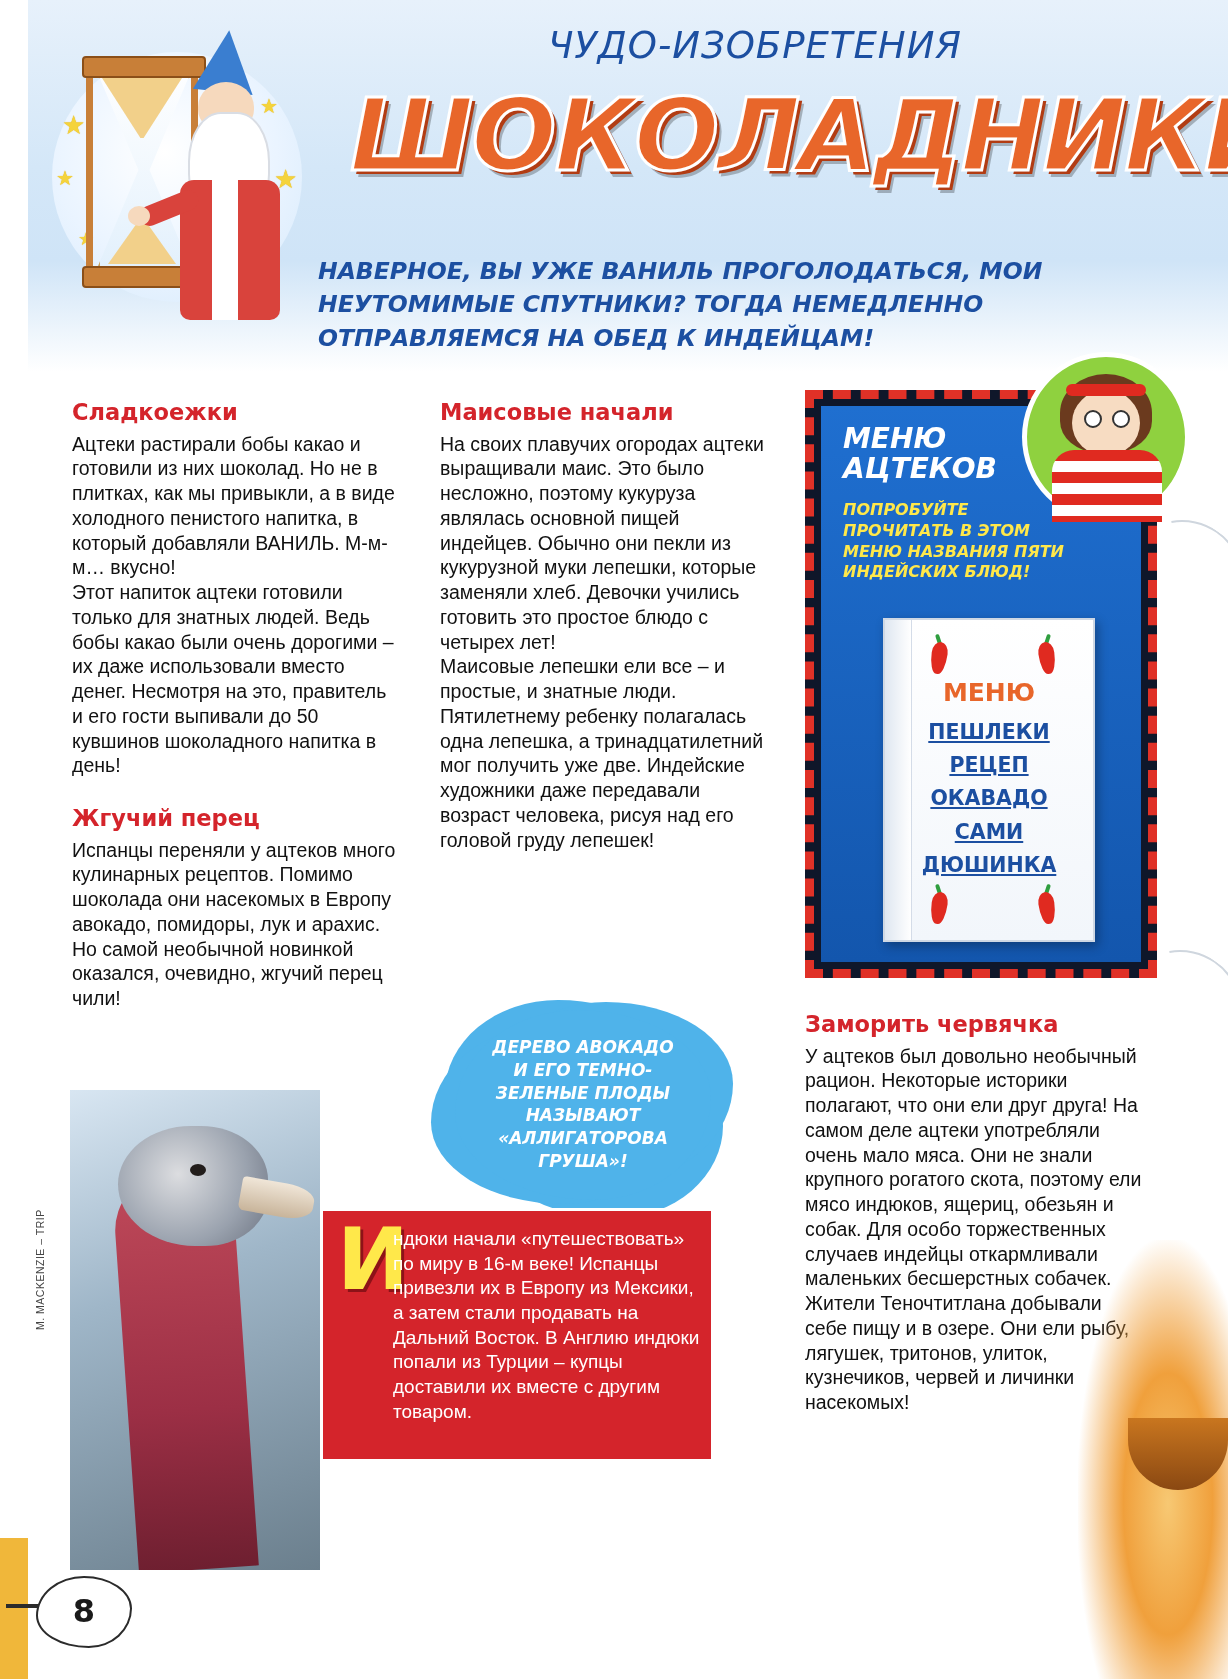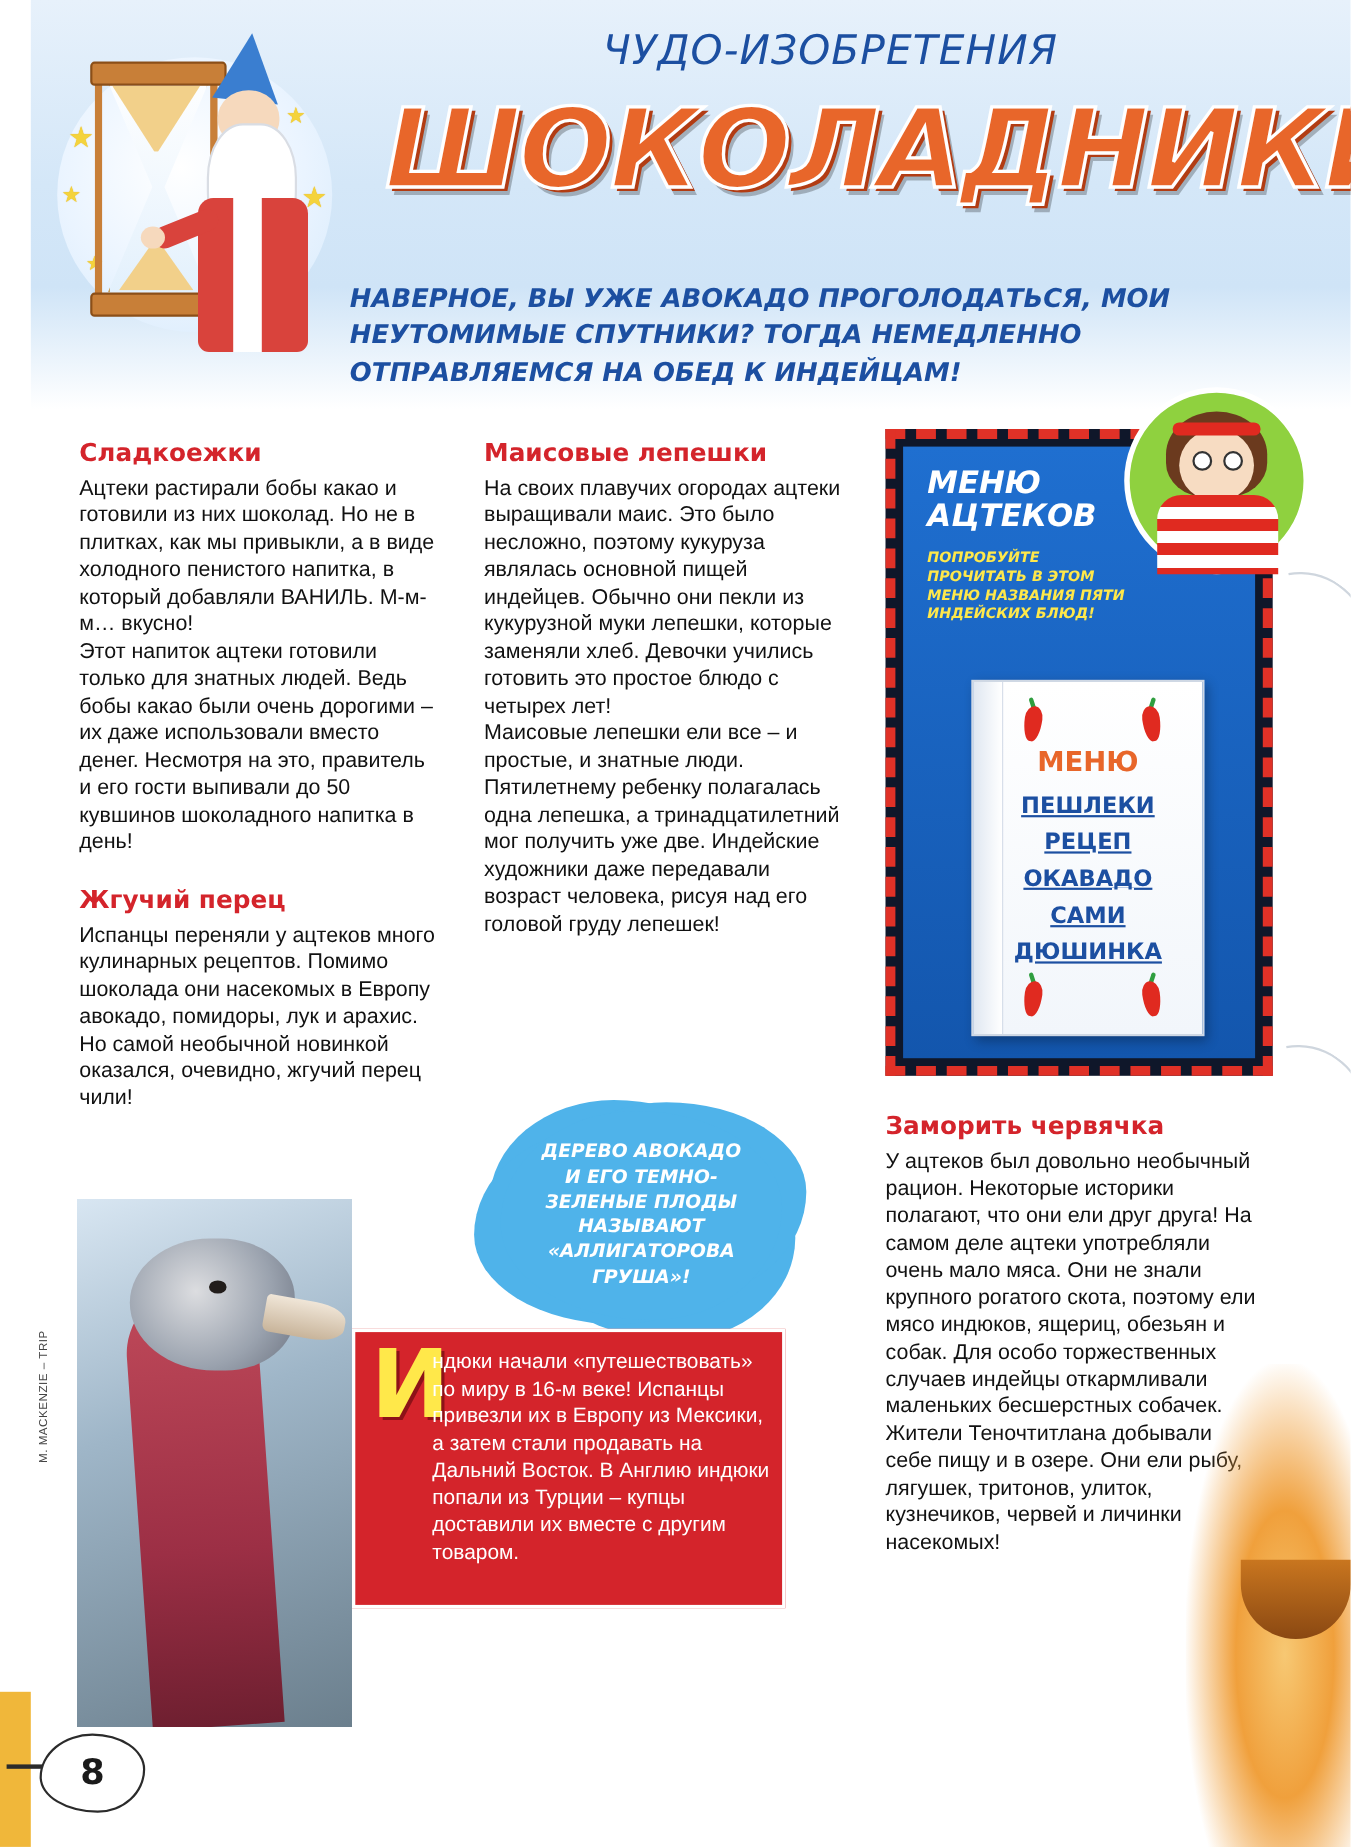--- a/index.html
+++ b/index.html
@@ -242,21 +242,21 @@
     color: #ffffff;
     white-space: pre-line;
   }
   .menu-instr {
     position: absolute;
     left: 22px; top: 94px;
     width: 250px;
     font-family: "DejaVu Sans", sans-serif;
     font-style: italic;
     font-weight: bold;
-    font-size: 13px;
+    font-size: 16px;
     line-height: 1.3;
     color: #ffe84a;
     white-space: pre-line;
   }
   .menu-card {
     position: absolute;
     left: 62px; top: 212px;
     width: 208px; height: 320px;
     background: linear-gradient(180deg, #ffffff 0%, #f2f6fb 100%);
     border: 2px solid #cfd8e4;
@@ -530,36 +530,36 @@
       <div class="wiz-beard"></div>
       <div class="wiz-robe"></div>
       <div class="wiz-robe-stripe"></div>
       <div class="wiz-arm"></div>
       <div class="wiz-hand"></div>
     </div>
   </div>
 
   <div class="kicker">ЧУДО-ИЗОБРЕТЕНИЯ</div>
   <div class="title">ШОКОЛАДНИКИ</div>
-  <div class="lede">НАВЕРНОЕ, ВЫ УЖЕ АВОКАДО ПРОГОЛОДАТЬСЯ, МОИ НЕУТОМИМЫЕ СПУТНИКИ? ТОГДА НЕМЕДЛЕННО ОТПРАВЛЯЕМСЯ НА ОБЕД К ИНДЕЙЦАМ!</div>
+  <div class="lede">НАВЕРНОЕ, ВЫ УЖЕ ВАНИЛЬ ПРОГОЛОДАТЬСЯ, МОИ НЕУТОМИМЫЕ СПУТНИКИ? ТОГДА НЕМЕДЛЕННО ОТПРАВЛЯЕМСЯ НА ОБЕД К ИНДЕЙЦАМ!</div>
 
   <div class="col col-1">
     <div class="sub">Сладкоежки</div>
     <p>Ацтеки растирали бобы какао и готовили из них шоколад. Но не в плитках, как мы привыкли, а в виде холодного пенистого напитка, в который добавляли ВАНИЛЬ. М-м-м… вкусно!</p>
     <p>Этот напиток ацтеки готовили только для знатных людей. Ведь бобы какао были очень дорогими – их даже использовали вместо денег. Несмотря на это, правитель и его гости выпивали до 50 кувшинов шоколадного напитка в день!</p>
     <div class="gap"></div>
     <div class="sub">
       <span class="hl">Жгучий перец</span>
     </div>
     <p>Испанцы переняли у ацтеков много кулинарных рецептов. Помимо шоколада они насекомых в Европу авокадо, помидоры, лук и арахис. Но самой необычной новинкой оказался, очевидно, жгучий перец чили!</p>
   </div>
 
   <div class="col col-2">
     <div class="sub">
-      <span class="hl">Маисовые лепешки</span>
+      <span class="hl">Маисовые начали</span>
     </div>
     <p>На своих плавучих огородах ацтеки выращивали маис. Это было несложно, поэтому кукуруза являлась основной пищей индейцев. Обычно они пекли из кукурузной муки лепешки, которые заменяли хлеб. Девочки учились готовить это простое блюдо с четырех лет!</p>
     <p>Маисовые лепешки ели все – и простые, и знатные люди. Пятилетнему ребенку полагалась одна лепешка, а тринадцатилетний мог получить уже две. Индейские художники даже передавали возраст человека, рисуя над его головой груду лепешек!</p>
   </div>
 
   <div class="menu-panel">
     <div class="menu-dots"></div>
     <div class="menu-inner">
       <div class="menu-title">МЕНЮ
 АЦТЕКОВ</div>

